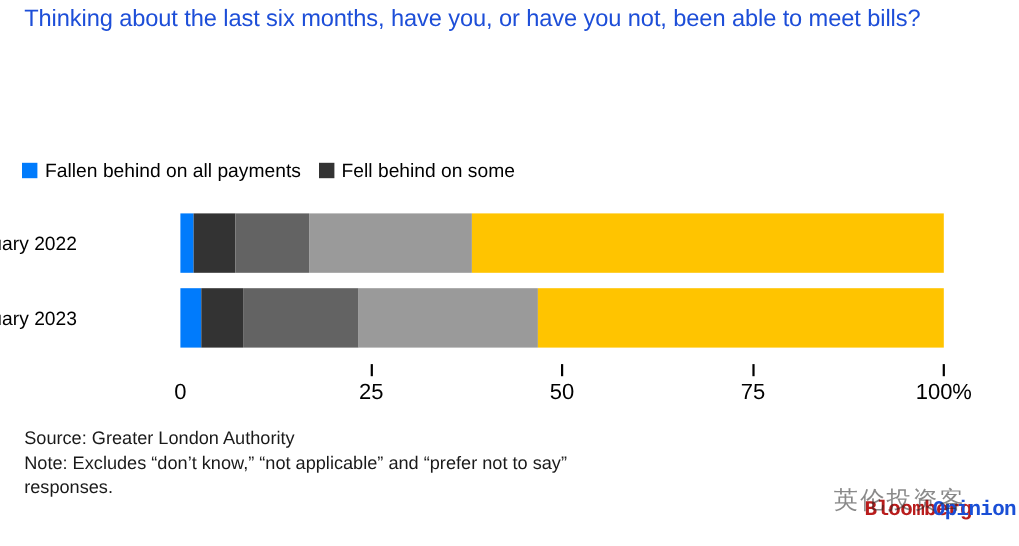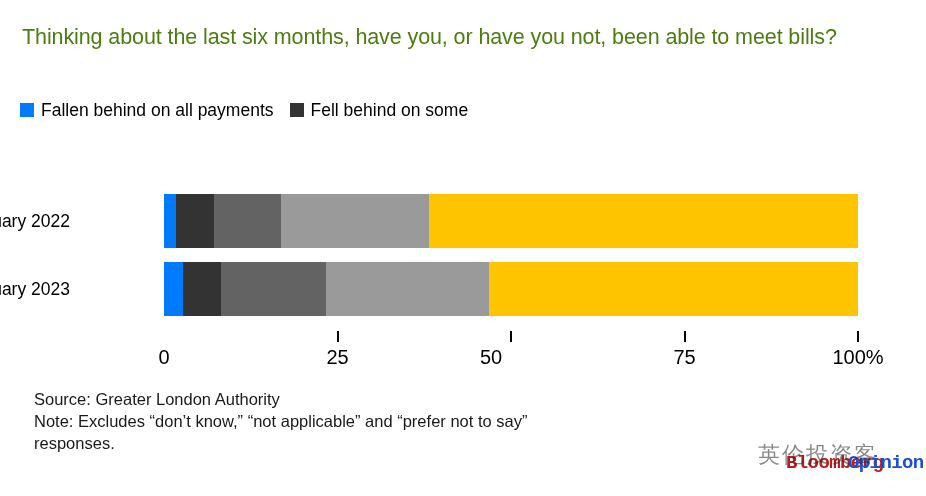--- a/index.html
+++ b/index.html
@@ -14,40 +14,41 @@
     overflow: hidden;
     font-family: "Liberation Sans", sans-serif;
     color: #000000;
     -webkit-font-smoothing: antialiased;
   }
 
   
   #chart-title {
     position: absolute;
     left: 22px;
-    top: 22px;
+    top: 2px;
     width: 880px;
     font-size: 21.5px;
     line-height: 30px;
     font-weight: 400;
-    color: #4d7c0f;
+    color: #1d4ed8;
     letter-spacing: -0.1px;
   }
 
   
   #legend {
     position: absolute;
     left: 20px;
     top: 96px;
     width: 890px;
   }
   .legend-row {
     display: flex;
     align-items: center;
     height: 27px;
+    margin-top: 45px;
   }
   .legend-item {
     display: flex;
     align-items: center;
     white-space: nowrap;
   }
   .legend-item + .legend-item {
     margin-left: 16px;
   }
   .legend-swatch {
@@ -122,21 +123,21 @@
   
   #footer {
     position: absolute;
     left: 22px;
     top: 388px;
     width: 640px;
     font-size: 16.5px;
     line-height: 22px;
     color: #1a1a1a;
   }
-  #footer .foot-line { display: block; margin-left: 12px; }
+  #footer .foot-line { display: block; }
 
   
   #brand-mark {
     position: absolute;
     left: 742px;
     top: 448px;
     width: 180px;
     height: 32px;
   }
   #brand-bloomberg {
@@ -209,21 +210,21 @@
       <div class="bar-seg" title="Kept up, but it was a struggle from time to time: 23.6%" style="background: rgb(154, 154, 154); width: 23.6%;"></div>
       <div class="bar-seg" title="Kept up without any difficulties: 53.1%" style="background: rgb(255, 196, 0); width: 53.1%;"></div>
     </div>
   </div>
 
 <div id="axis">
     <div class="tick-label first" style="left: 0px;">0</div>
     <div class="tick-mark" style="left: 172.5px;"></div>
     <div class="tick-label" style="left: 173.5px;">25</div>
     <div class="tick-mark" style="left: 346px;"></div>
-    <div class="tick-label" style="left: 327px; text-align: right;">50</div>
+    <div class="tick-label" style="left: 347px; text-align: right;">50</div>
     <div class="tick-mark" style="left: 519.5px;"></div>
     <div class="tick-label" style="left: 520.5px; text-align: right;">75</div>
     <div class="tick-mark" style="left: 693px;"></div>
     <div class="tick-label" style="left: 694px;">100%</div>
   </div>
 
 <div id="footer">
   <span class="foot-line">Source: Greater London Authority</span>
   <span class="foot-line">Note: Excludes “don’t know,” “not applicable” and “prefer not to say”</span>
   <span class="foot-line">responses.</span>

